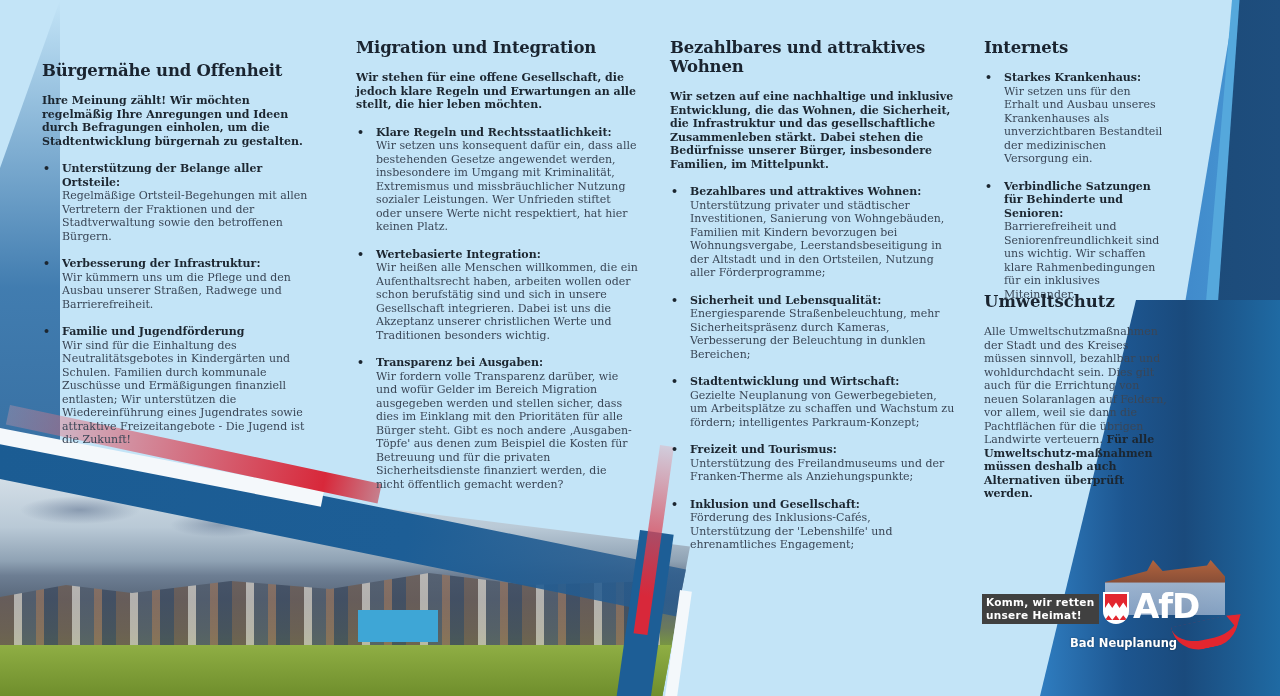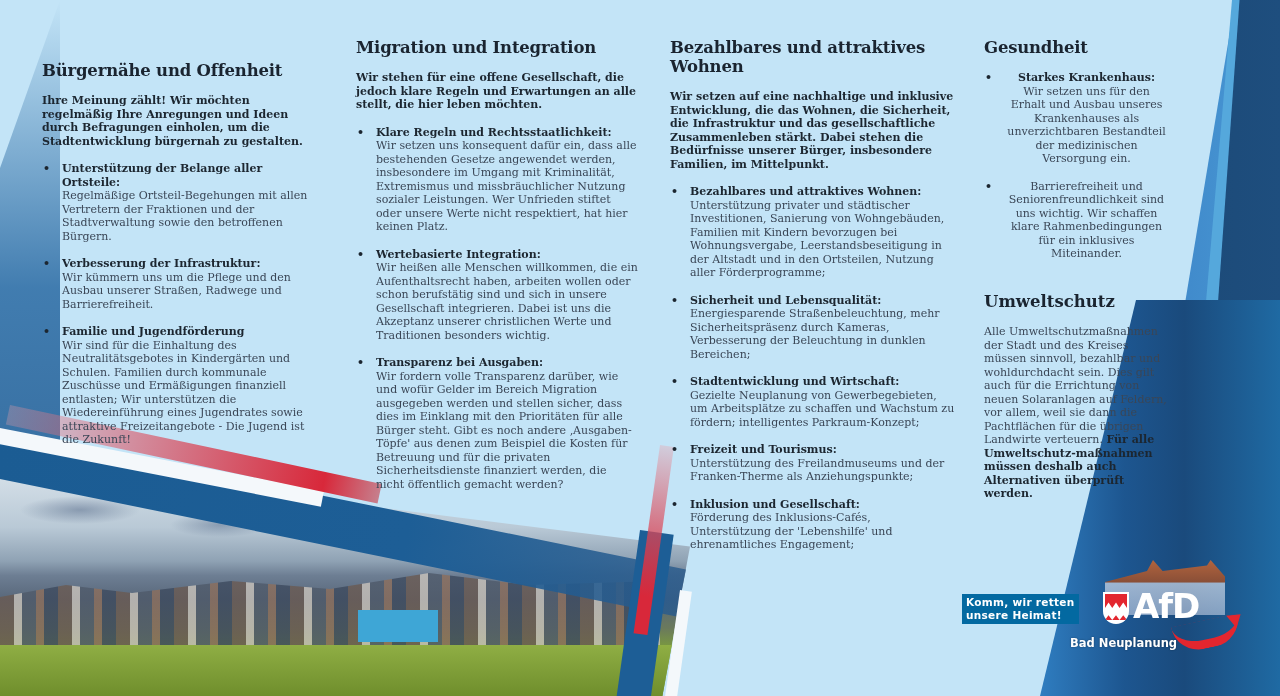--- a/index.html
+++ b/index.html
@@ -107,28 +107,28 @@
   }
   .col ul { list-style: none; }
   .col li { position: relative; padding-left: 20px; margin-bottom: 14px; font-size: 11px; line-height: 13.5px; }
   .col li::before { content: "•"; position: absolute; left: 1px; top: 0; color: #1c2630; font-weight: bold; }
   .col li .t { display: block; font-weight: bold; color: #1c2630; }
   .col li .d { display: block; color: #3a4656; }
   .col1 { left: 42px; width: 280px; margin-top: 23px; }
   .col2 { left: 356px; width: 282px; }
   .col3 { left: 670px; width: 285px; }
   .col4 { left: 984px; width: 185px; }
-  .col4 li { padding-left: 20px; text-align: center; }
+  .col4 li { padding-left: 20px; }
   .col5 { position: absolute; left: 984px; top: 292px; width: 185px; }
   .col5 h2 { font-family: "DejaVu Serif", serif; font-weight: bold; font-size: 16.5px; color: #1a2430; margin-bottom: 14px; }
   .col5 p { font-size: 11px; line-height: 13.5px; color: #3a4656; }
   .col5 p b { color: #1c2630; }
 
   .slogan {
-    position: absolute; left: 962px; top: 594px; background: #0369a1; color: #fff;
+    position: absolute; left: 982px; top: 594px; background: #404040; color: #fff;
     font-family: "DejaVu Sans", sans-serif; font-weight: bold; font-size: 10.5px; line-height: 13px;
     padding: 2px 4px; letter-spacing: .3px;
   }
   .logo { position: absolute; left: 1095px; top: 540px; width: 150px; height: 120px; }
   .logo .building {
     position: absolute; left: 10px; top: 20px; width: 120px; height: 55px;
     background: linear-gradient(180deg, #b2643e, #8a4f37 40%, rgba(210,220,235,.7) 42%, rgba(200,210,230,.6));
     clip-path: polygon(0 40%, 35% 20%, 40% 0, 48% 20%, 85% 10%, 88% 0, 92% 10%, 100% 30%, 100% 100%, 0 100%);
   }
   .logo .crest {
@@ -243,27 +243,28 @@
         <span class="d">Unterstützung des Freilandmuseums und der Franken-Therme als Anziehungspunkte;</span>
       </li>
     <li>
         <span class="t">Inklusion und Gesellschaft:</span>
         <span class="d">Förderung des Inklusions-Cafés, Unterstützung der 'Lebenshilfe' und ehrenamtliches Engagement;</span>
       </li>
   </ul>
 </section>
 
 <section class="col col4">
-  <h2>Gesundheit</h2>
+  <h2>Internets</h2>
   <ul>
     <li>
         <span class="t">Starkes Krankenhaus:</span>
         <span class="d">Wir setzen uns für den Erhalt und Ausbau unseres Krankenhauses als unverzichtbaren Bestandteil der medizinischen Versorgung ein.</span>
       </li>
     <li>
+        <span class="t">Verbindliche Satzungen für Behinderte und Senioren:</span>
         <span class="d">Barrierefreiheit und Seniorenfreundlichkeit sind uns wichtig. Wir schaffen klare Rahmenbedingungen für ein inklusives Miteinander.</span>
       </li>
   </ul>
 </section>
 
 <section class="col5">
   <h2>Umweltschutz</h2>
   <p><span>Alle Umweltschutzmaßnahmen der Stadt und des Kreises müssen sinnvoll, bezahlbar und wohldurchdacht sein. Dies gilt auch für die Errichtung von neuen Solaranlagen auf Feldern, vor allem, weil sie dann die Pachtflächen für die übrigen Landwirte verteuern. </span><b>Für alle Umweltschutz-maßnahmen müssen deshalb auch Alternativen überprüft werden.</b></p>
 </section>
 

